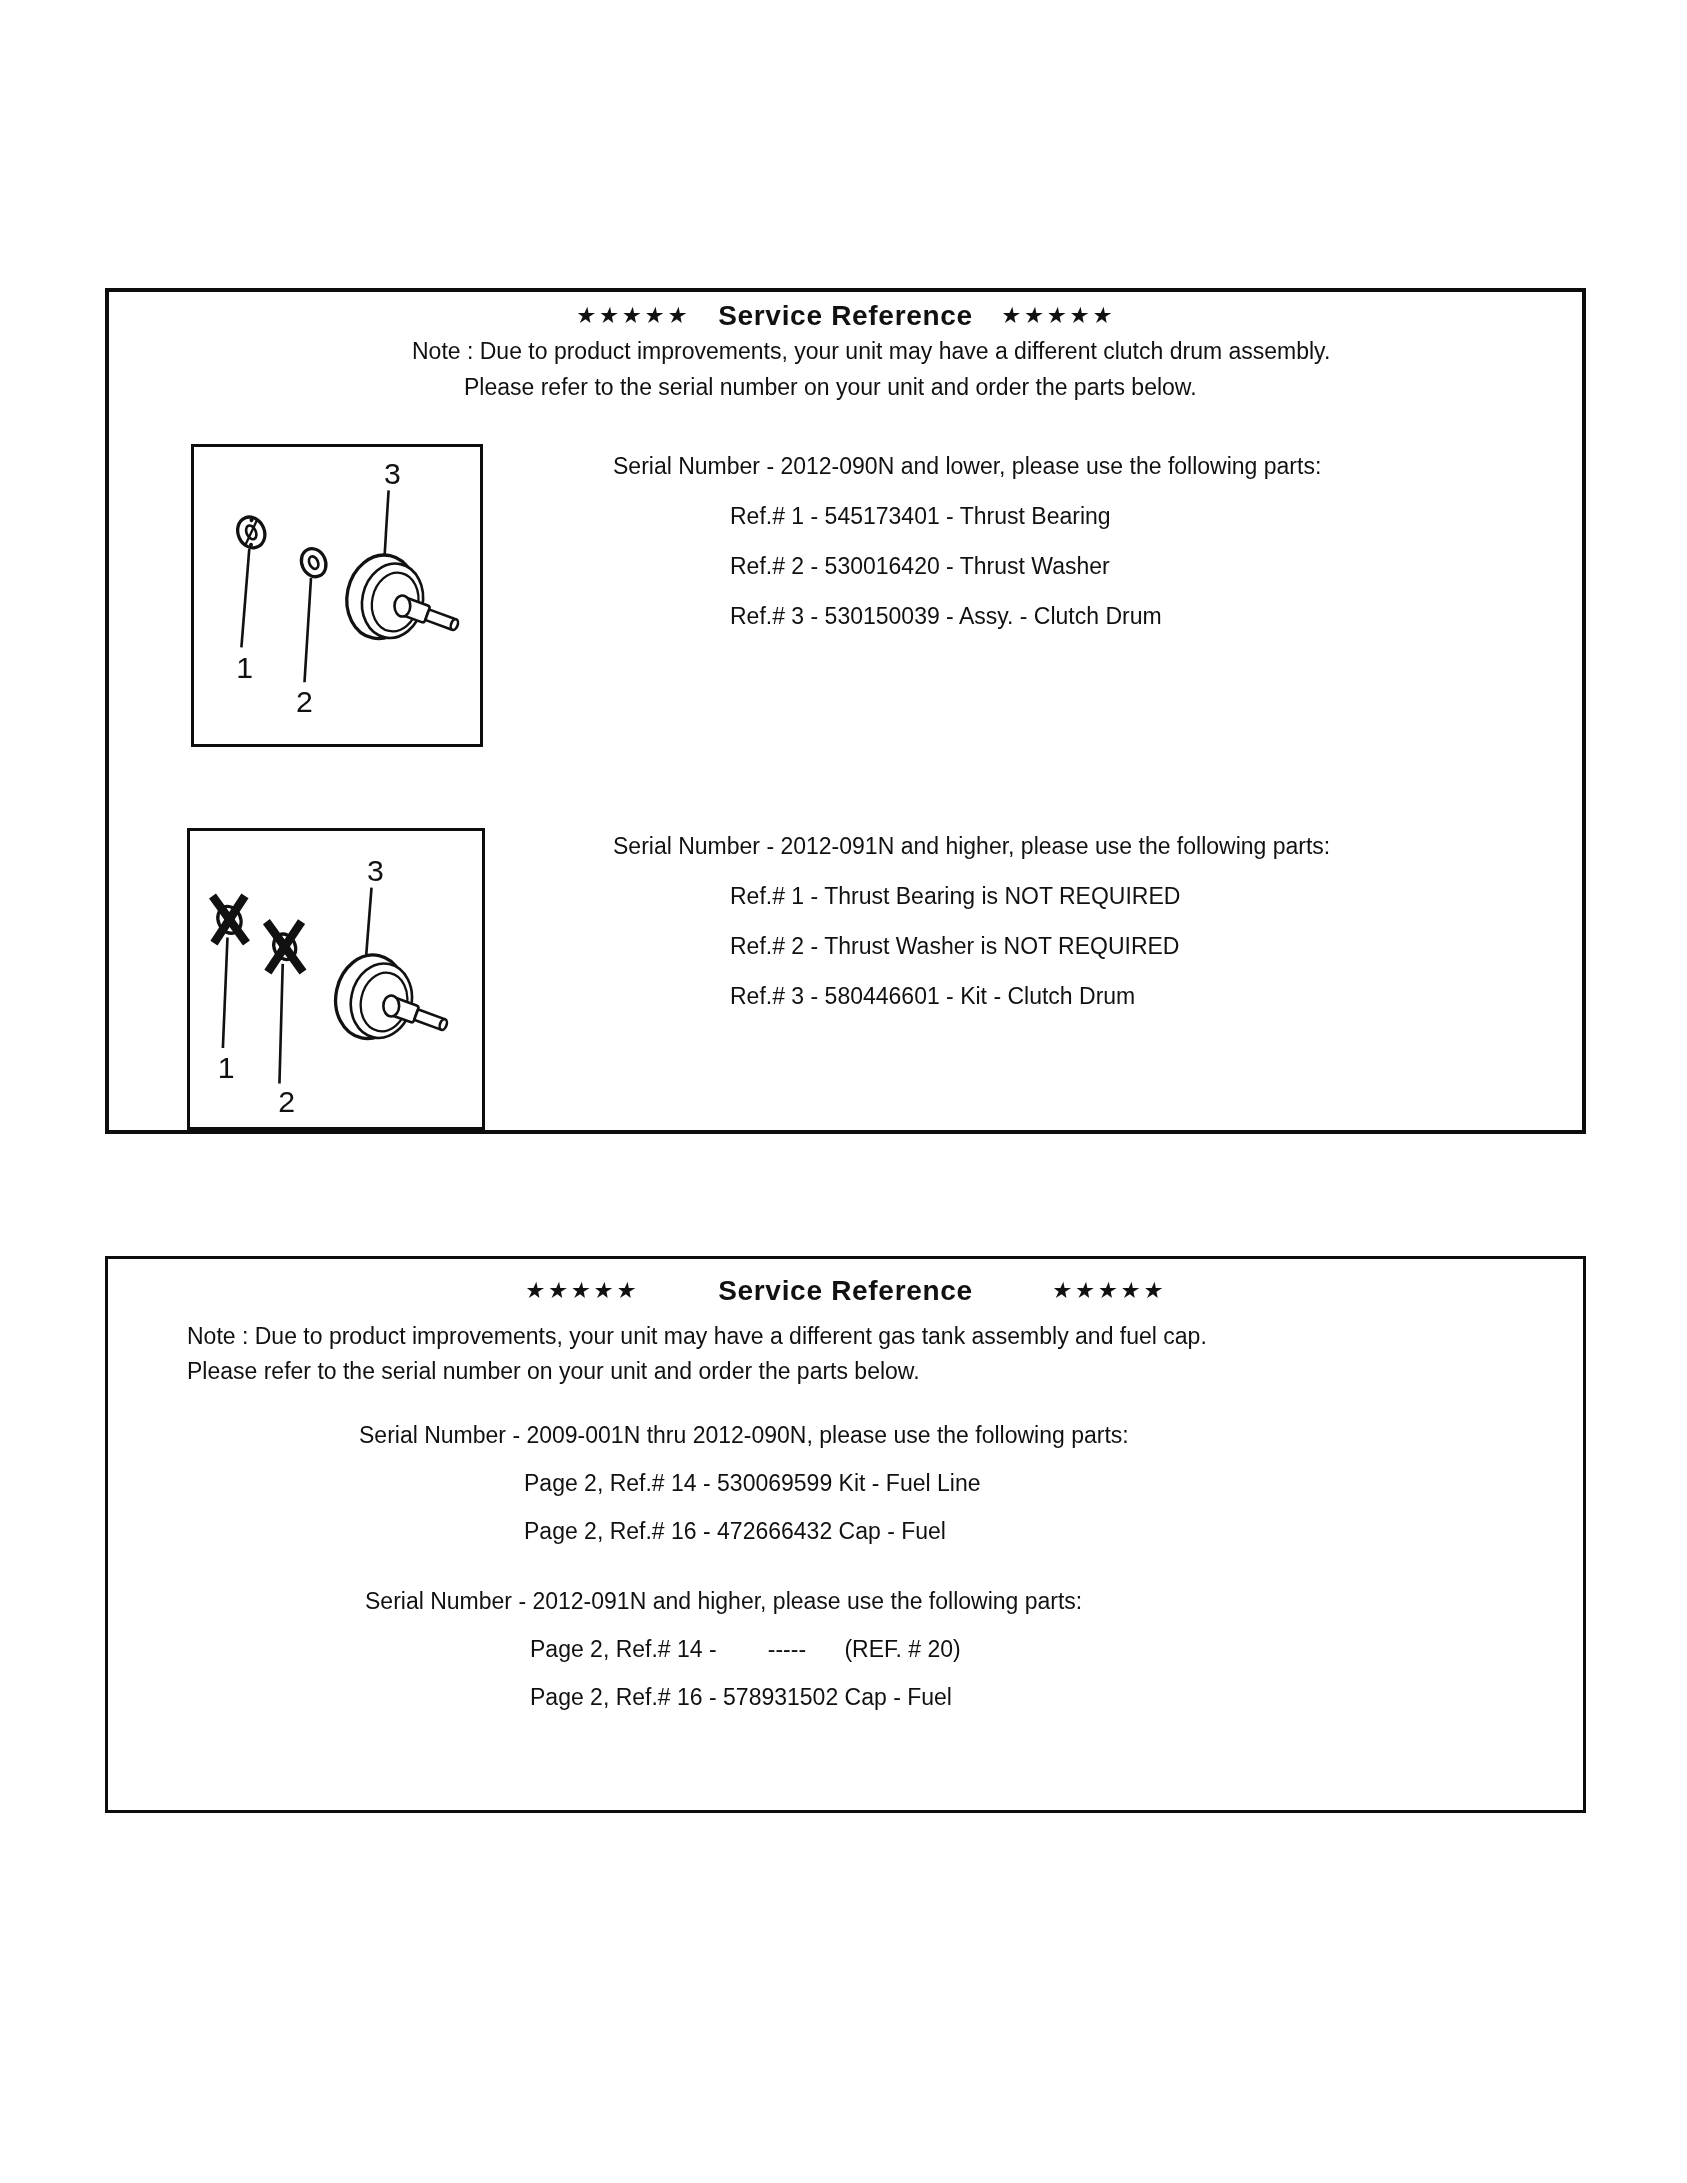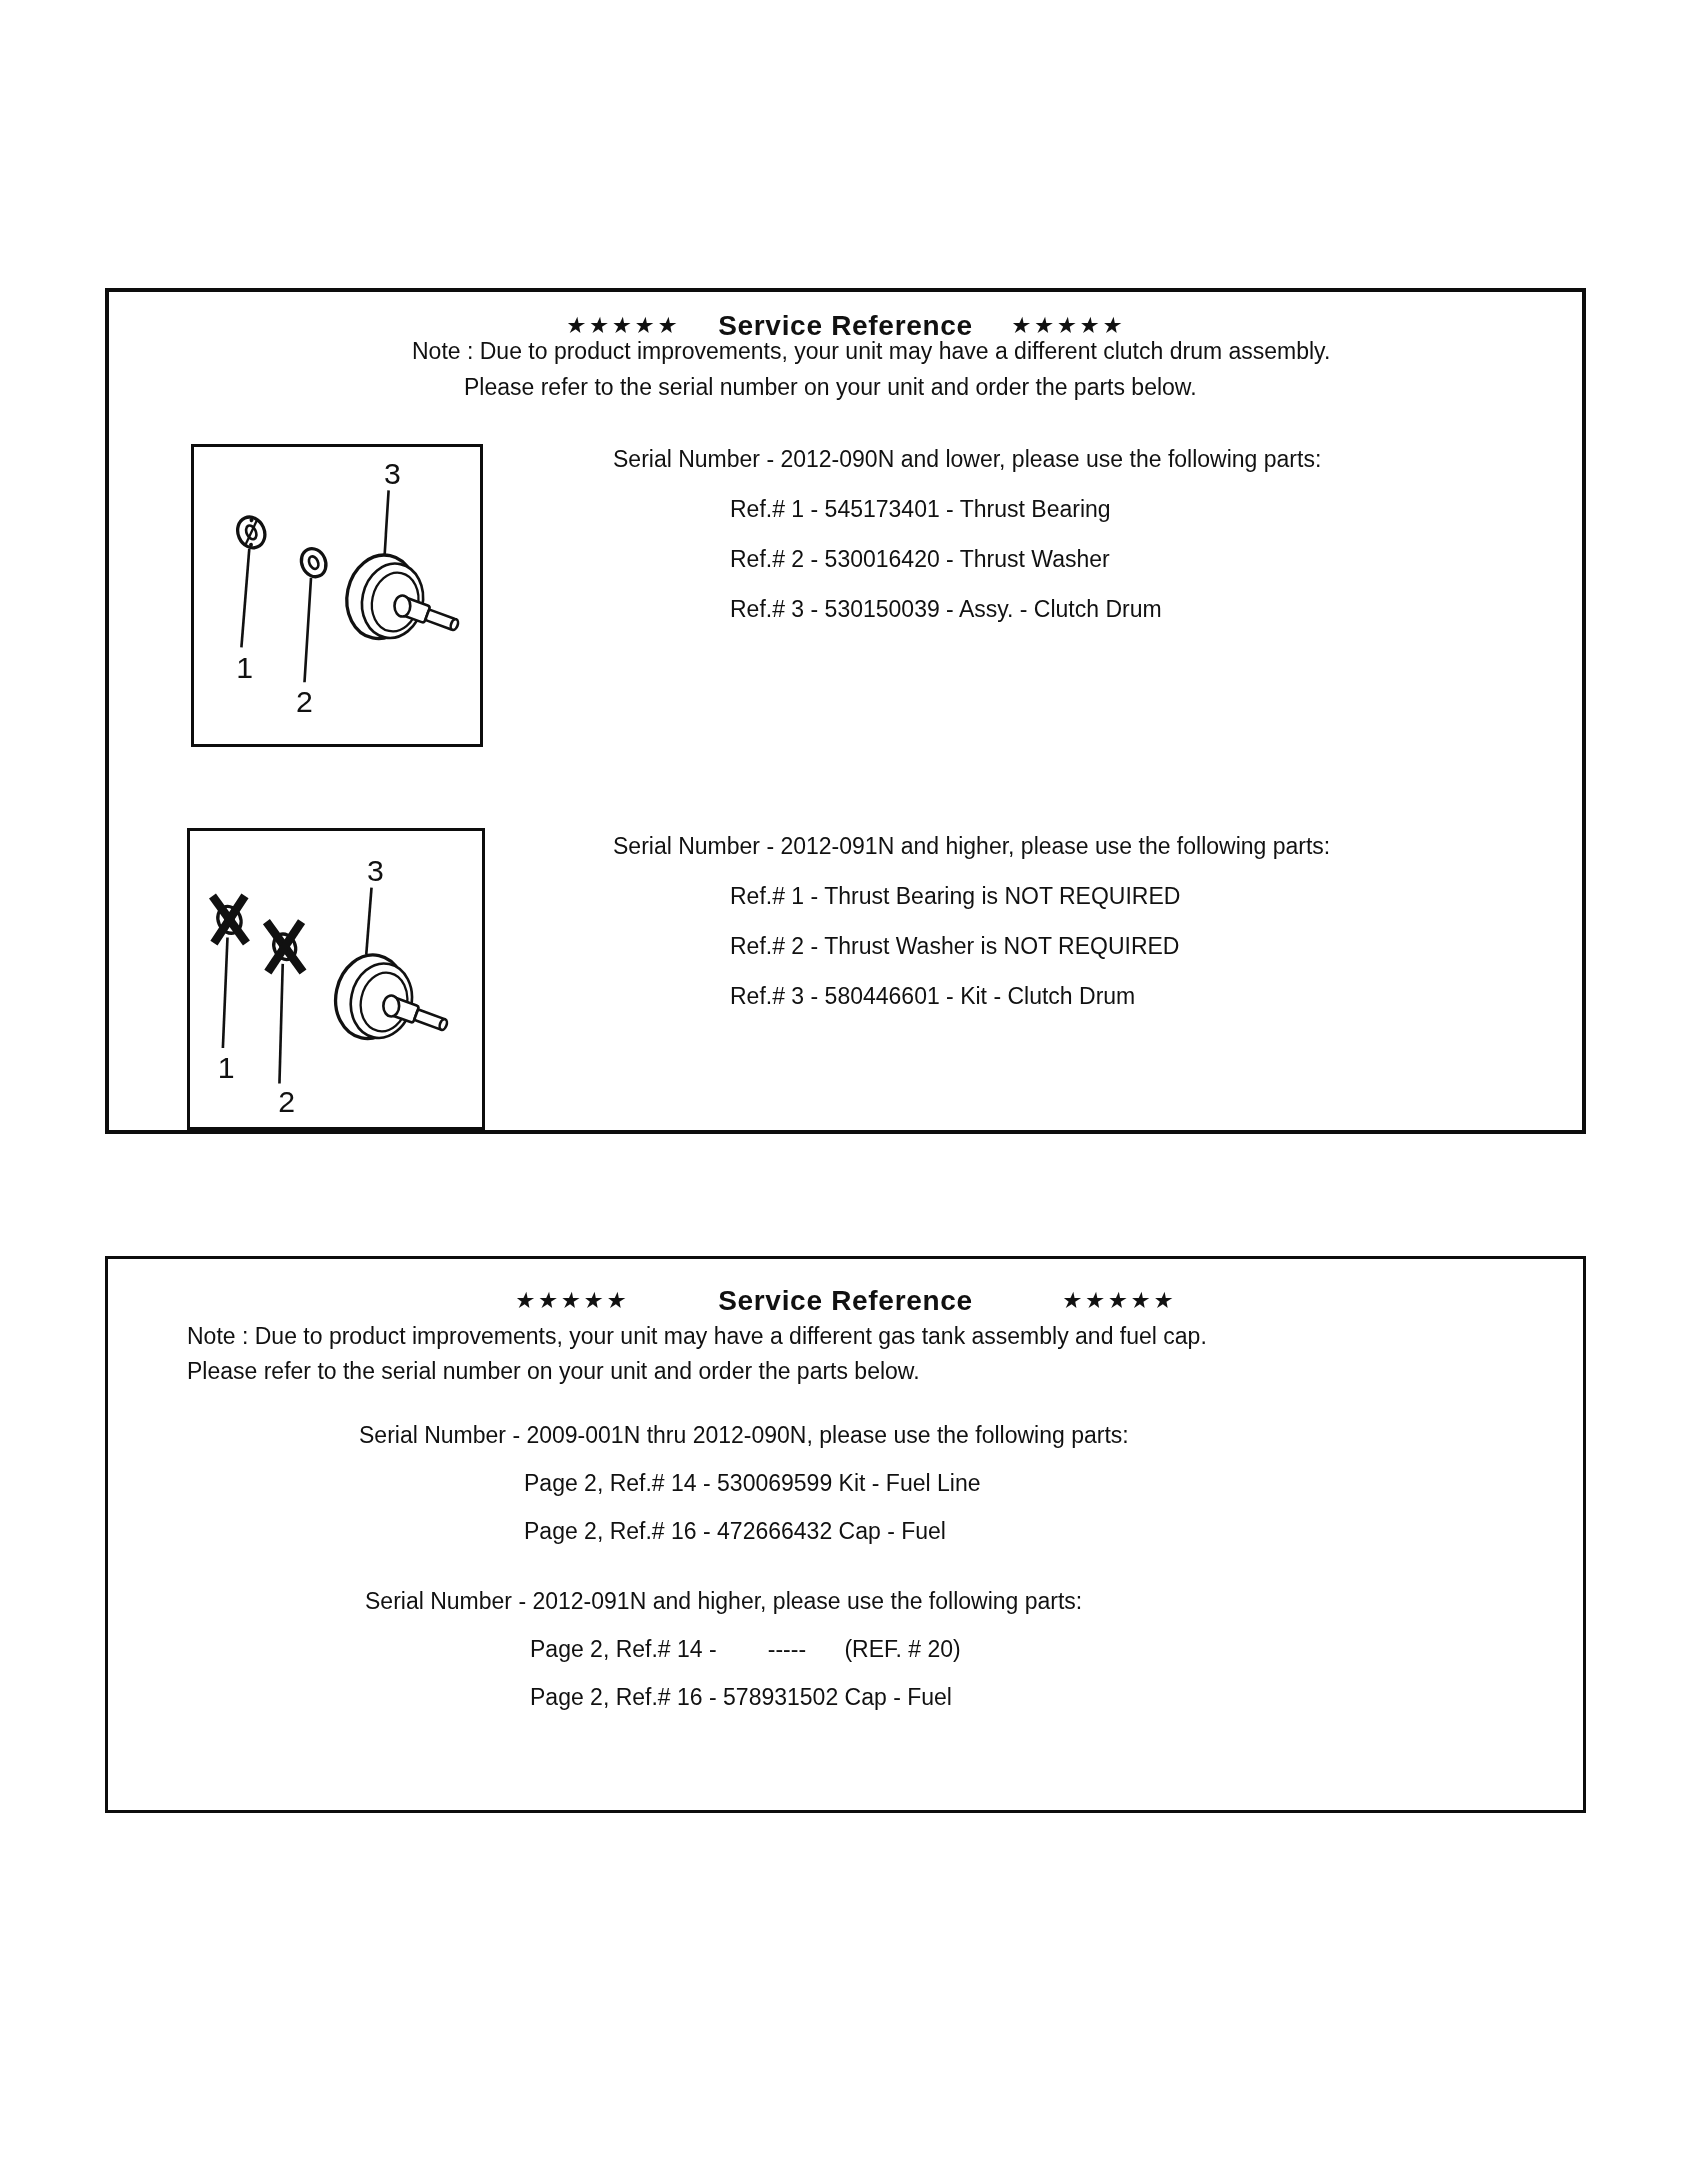--- a/index.html
+++ b/index.html
@@ -20,21 +20,21 @@
   #panel1{left:105px;top:288px;width:1481px;height:846px;}
   #panel2{left:105px;top:1256px;width:1481px;height:557px;border-width:3.3px;}
 
   .panel-header{
     position:absolute;left:0;right:0;
     display:flex;align-items:center;justify-content:center;
   }
   #panel1 .panel-header{top:8px;column-gap:28px;}
   #panel2 .panel-header{top:16px;column-gap:79px;}
   .title{
-    font-size:28px;font-weight:bold;letter-spacing:0.7px;margin:10px;
+    font-size:28px;font-weight:bold;letter-spacing:0.7px;margin:0;
   }
   .stars{
     font-size:22.5px;letter-spacing:2.6px;line-height:1;
     transform:skewX(-8deg);
     white-space:nowrap;
   }
 
   .note{position:absolute;margin:0;font-size:23px;white-space:nowrap;}
   #panel1 .note1{left:303px;top:46px;}
   #panel1 .note2{left:355px;top:82px;}
@@ -50,21 +50,21 @@
   }
   #figureA{left:82px;top:152px;width:292px;height:303px;}
   #figureB{left:78px;top:536px;width:298px;height:302px;}
   .figure svg{display:block;width:100%;height:100%;}
 
   .refblock{position:absolute;font-size:23px;}
   .refblock .heading{margin:0;white-space:nowrap;}
   .refblock .item{margin:16px;white-space:pre;}
   #panel1 .refblock{line-height:34px;}
   #panel1 .refblock .item{padding-left:101px;}
-  #refblockA{left:504px;top:150px;}
+  #refblockA{left:504px;top:157px;}
   #refblockB{left:504px;top:537px;}
   #panel2 .refblock{line-height:32px;}
   #panel2 .refblock .item{padding-left:149px;}
   #refblockC{left:251px;top:160px;}
   #refblockD{left:257px;top:326px;}
 
   
   .draw{fill:#ffffff;stroke:#111;stroke-width:5;}
   .draw-thin{fill:#ffffff;stroke:#111;stroke-width:4;}
   .draw-open{fill:none;stroke:#111;stroke-width:3.5;}

